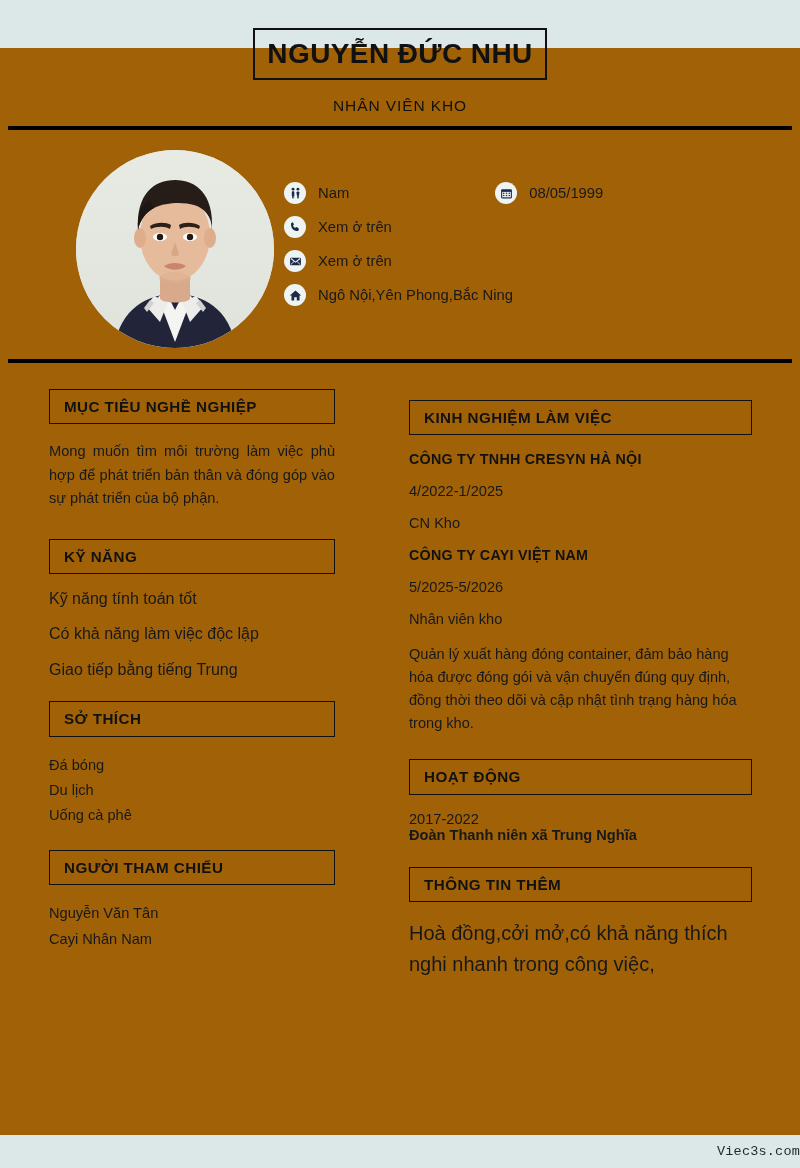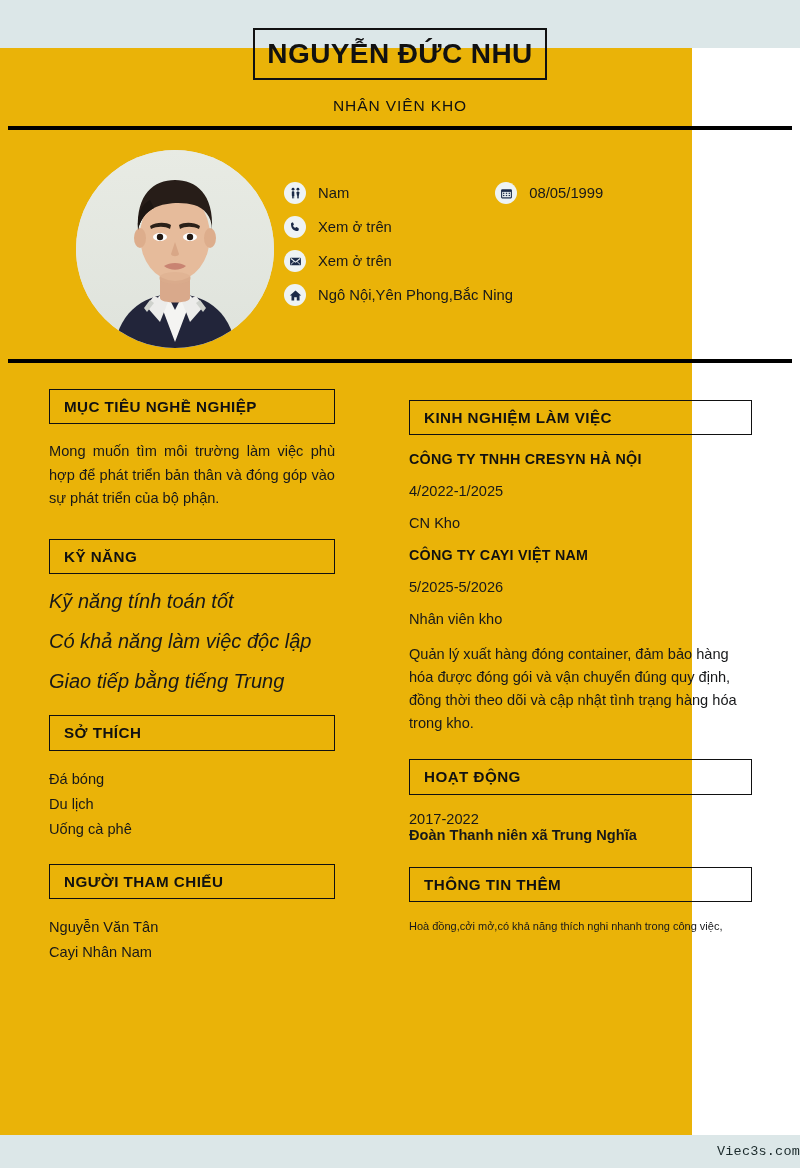--- a/index.html
+++ b/index.html
@@ -6,23 +6,23 @@
   html, body {
     width: 800px;
     height: 1168px;
     background: #ffffff;
     font-family: "Liberation Sans", "DejaVu Sans", sans-serif;
     color: #000000;
     overflow: hidden;
   }
   .page {
     position: relative;
-    width: 692px;
+    width: 800px;
     height: 1168px;
-    background: #eab308;
+    background: #a16207;
   }
 
   
   .top-band {
     position: absolute;
     top: 0; left: 0;
     width: 800px;
     height: 48px;
     background: #dce7e8;
   }
@@ -149,25 +149,24 @@
 
   .para {
     font-size: 14.6px;
     line-height: 1.58;
     text-align: justify;
     color: #17181a;
     margin-bottom: 29px;
   }
 
   .list-wide p {
-    font-size: 20px;
+    font-size: 16px;
     line-height: 1.15;
     color: #17181a;
     margin-bottom: 17px;
-    font-style: italic;
   }
   .list-wide p:last-child { margin-bottom: 22px; }
 
   .list-tight p {
     font-size: 14.6px;
     line-height: 1.72;
     color: #17181a;
   }
   .list-tight { margin-bottom: 22px; }
 
@@ -200,21 +199,21 @@
     font-size: 14.6px;
     color: #17181a;
   }
   .act-name {
     font-size: 14.6px;
     color: #17181a;
     margin-bottom: 24px;
     font-weight: bold;
   }
   .extra-text {
-    font-size: 11px;
+    font-size: 20px;
     line-height: 1.57;
     color: #17181a;
   }
 
   
   .footer-band {
     position: absolute;
     left: 0;
     bottom: 0;
     width: 800px;

